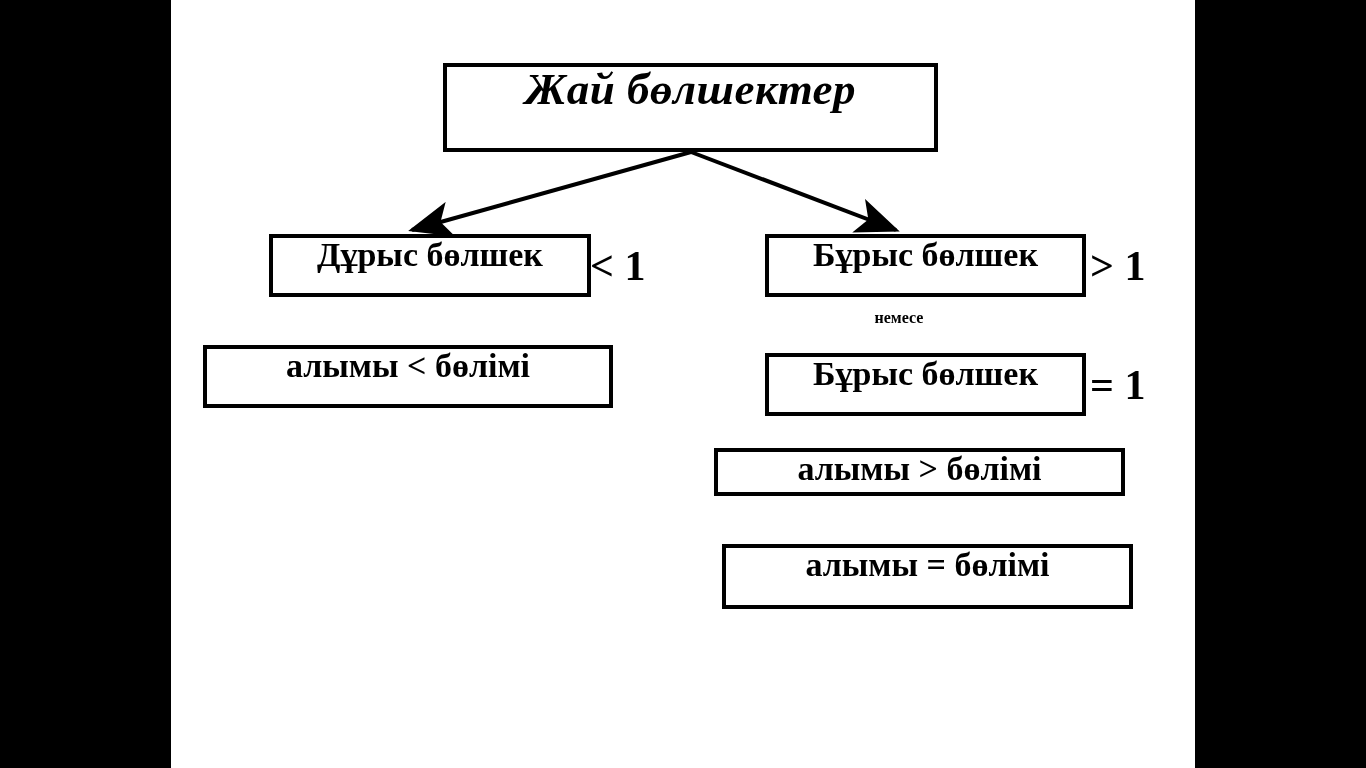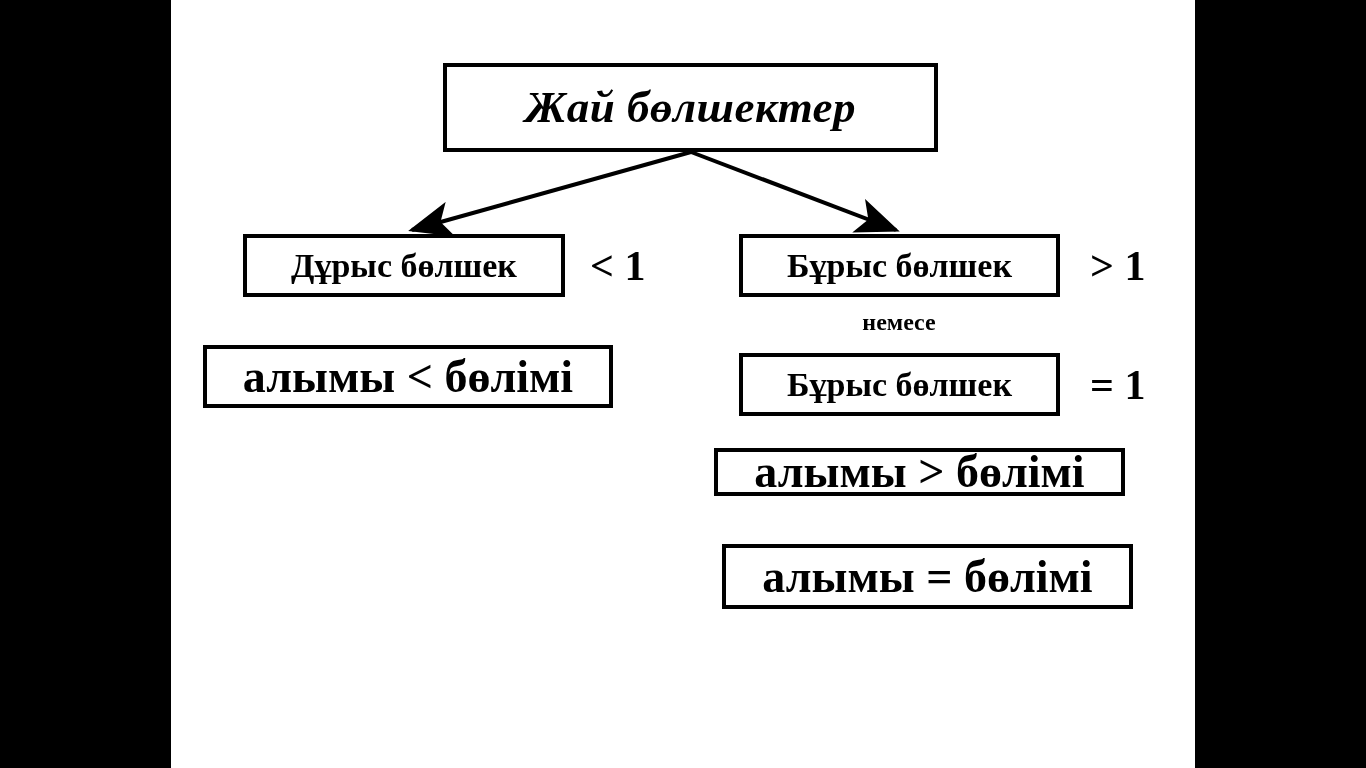--- a/index.html
+++ b/index.html
@@ -36,56 +36,56 @@
     height: 768px;
     background: #ffffff;
   }
 
   .node-box {
     position: absolute;
     box-sizing: border-box;
     background: #ffffff;
     border: 4px solid #000000;
     display: flex;
-    align-items: center;
     justify-content: center;
     color: #000000;
     line-height: 1;
     white-space: nowrap;
   }
   .node-box.title-node {
     font-style: italic;
     font-weight: bold;
     font-size: 45px;
     letter-spacing: 0.5px;
   }
   .node-box.branch-node {
     font-weight: bold;
     font-size: 34px;
+    margin-left: 26px;
   }
   .node-box.rule-node {
     font-weight: bold;
-    font-size: 46px;
+    font-size: 34px;
   }
 
   .relation-label {
     position: absolute;
     font-weight: bold;
     font-size: 42px;
     color: #000000;
     line-height: 1;
     white-space: nowrap;
     display: flex;
     align-items: center;
   }
 
   .connector-label {
     position: absolute;
     font-weight: bold;
-    font-size: 24px;
+    font-size: 16px;
     color: #000000;
     line-height: 1;
     white-space: nowrap;
     text-align: center;
   }
 
   #branch-arrows {
     position: absolute;
     left: 0;
     top: 0;

